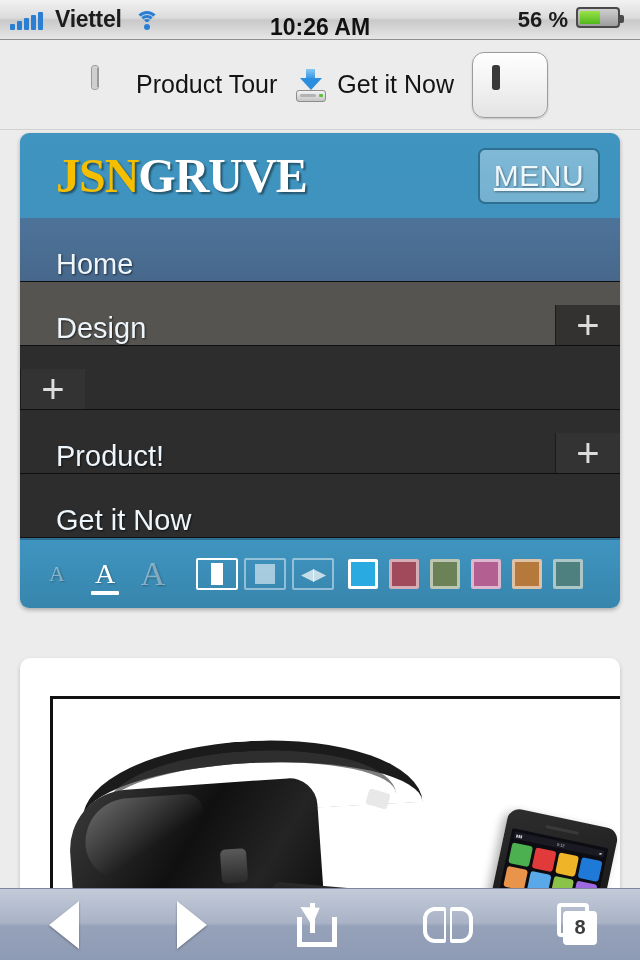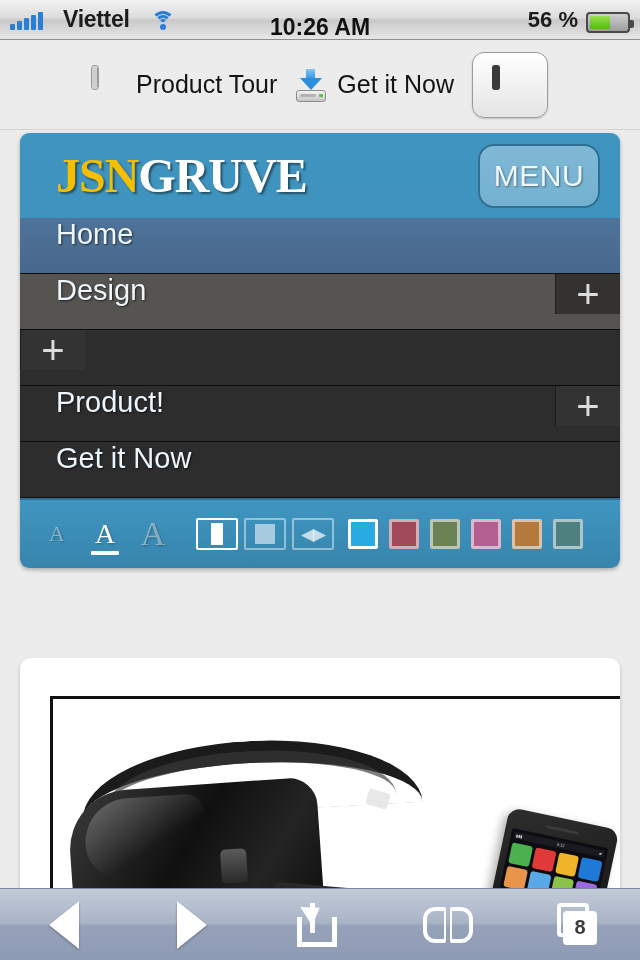--- a/index.html
+++ b/index.html
@@ -11,41 +11,41 @@
   }
   #screen { position:relative; width:640px; height:960px; }
 
   
   .statusbar{
     height:40px; width:100%;
     background:linear-gradient(to bottom,#f2f2f2 0%,#dcdcdc 45%,#c9c9c9 52%,#e6e6e6 100%);
     border-bottom:1px solid #8e8e8e;
     display:flex; align-items:center; position:relative;
   }
-  .sb-left{ display:flex; align-items:center; gap:20px; padding-left:10px; }
+  .sb-left{ display:flex; align-items:center; gap:12px; padding-left:10px; }
   .bars{ display:flex; align-items:flex-end; gap:2px; height:20px; }
   .bars i{ display:block; width:5px; background:#2a7fd4; border-radius:1px; }
   .bars i:nth-child(1){height:6px}
   .bars i:nth-child(2){height:9px}
   .bars i:nth-child(3){height:12px}
   .bars i:nth-child(4){height:15px}
   .bars i:nth-child(5){height:18px}
   .carrier{ font-size:23px; font-weight:bold; color:#1c1c1c; letter-spacing:-0.3px; }
   .wifi{ width:26px; height:20px; position:relative; }
   .wifi span{ position:absolute; left:50%; transform:translateX(-50%);
      border:3px solid #2a7fd4; border-bottom-color:transparent;
      border-left-color:transparent; border-right-color:transparent; border-radius:50%; }
   .wifi .a1{ width:24px; height:24px; top:1px; }
   .wifi .a2{ width:16px; height:16px; top:5px; }
   .wifi .a3{ width:8px;  height:8px;  top:9px; }
   .wifi .dot{ position:absolute; left:50%; bottom:0; transform:translateX(-50%);
      width:6px; height:6px; background:#2a7fd4; border-radius:50%; border:0; }
   .sb-time{ position:absolute; left:0; right:0; text-align:center;
      font-size:23px; font-weight:bold; color:#111;margin-top:16px; }
-  .sb-right{ margin-left:auto; display:flex; align-items:flex-end; gap:8px; padding-right:10px; }
+  .sb-right{ margin-left:auto; display:flex; align-items:flex-start; gap:8px; padding-right:20px; }
   .pct{ font-size:22px; font-weight:bold; color:#1b1b1b; }
   .batt{ width:44px; height:21px; border:2px solid #4a4a4a; border-radius:4px;
      background:linear-gradient(to bottom,#cfcfcf,#9d9d9d); position:relative; padding:2px; }
   .batt::after{ content:""; position:absolute; right:-6px; top:6px; width:4px; height:8px;
      background:#4a4a4a; border-radius:0 2px 2px 0; }
   .batt-fill{ height:100%; background:linear-gradient(to bottom,#9ae24a,#4fb81b); border-radius:1px; }
 
   
   .page-tools{
     height:90px; background:#ececec;
@@ -92,30 +92,30 @@
   .tpl-header{
     height:85px; background:linear-gradient(to bottom,#3f95c0,#3f93be);
     display:flex; align-items:center; justify-content:space-between;
     padding:0 20px 0 36px;
   }
   .logo{ font-family:"Liberation Serif", serif; font-size:48px; font-weight:bold;
      letter-spacing:-1px; text-shadow:2px 2px 2px rgba(0,0,0,.45); }
   .logo .y{ color:#f5bf00; }
   .logo .w{ color:#ffffff; }
   .menu-btn{
-    min-width:122px; height:64px; border-radius:16px;
+    min-width:122px; height:56px; border-radius:7px;
     background:linear-gradient(to bottom,#7fb9d6,#74b0d0);
     border:2px solid #2f6f91;
     display:flex; align-items:center; justify-content:center;
     color:#eef7fc; font-size:30px; letter-spacing:0.5px;
-    text-shadow:1px 1px 2px rgba(0,0,0,.4); cursor:pointer;
+    text-shadow:1px 1px 2px rgba(0,0,0,.4); cursor:pointer;text-decoration:underline;
   }
 
   .nav-list{ background:#2d2d2d; }
-  .nav-row{ display:flex; align-items:flex-start; height:56px;
+  .nav-row{ display:flex; align-items:flex-end; height:64px;
      border-bottom:1px solid #0f0f0f; cursor:pointer; }
   .nav-row .txt{ flex:1; display:flex; align-items:center; padding-left:36px;
      color:#eef6fb; font-size:29px; text-shadow:1px 1px 2px rgba(0,0,0,.6); }
   .nav-row .exp{ width:65px; display:flex; align-items:center; justify-content:center;
      color:#dcdcdc; font-size:40px; font-weight:300; line-height:1;
      background:#333333; border-left:1px solid #1c1c1c; cursor:pointer; }
   .nav-row.active{ background:linear-gradient(to bottom,#4e739a,#47688b); }
   .nav-row.active .txt{ }
   .nav-row.hover{ background:#565451; }
   .nav-row.hover .exp{ background:#333231; }

